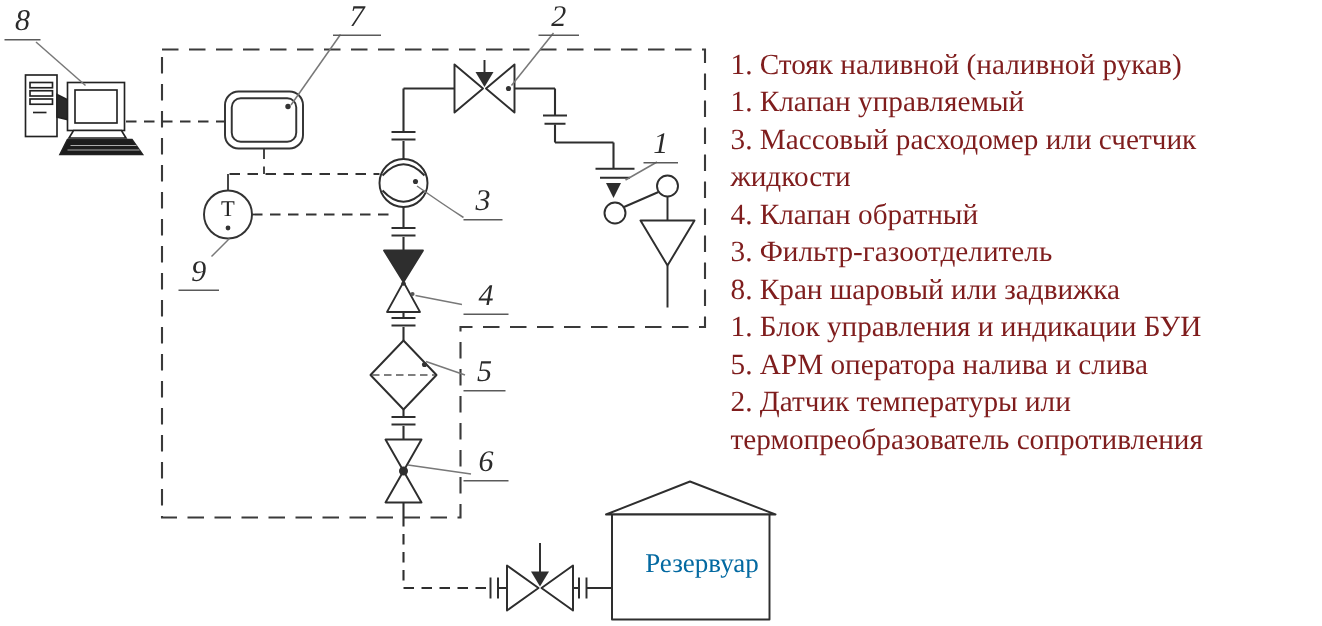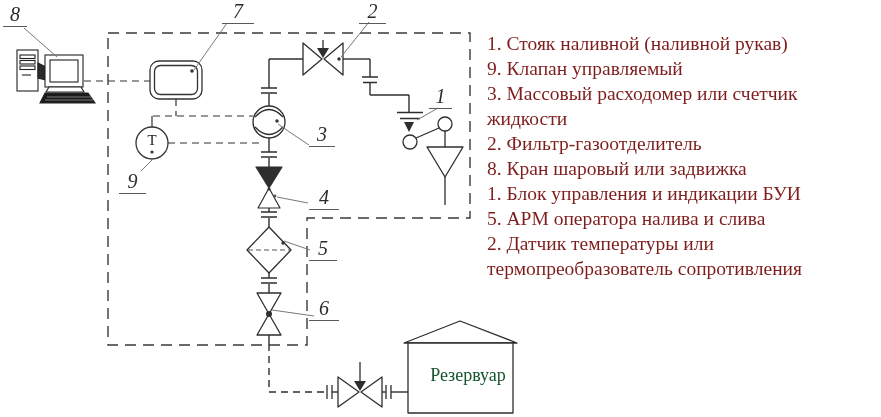--- a/index.html
+++ b/index.html
@@ -5,21 +5,21 @@
   html,body{margin:0;padding:0;background:#fff;}
   .stage{position:relative;width:881px;height:417px;background:#fff;overflow:hidden;
          font-family:"Liberation Serif",serif;}
   .stage svg{position:absolute;left:0;top:0;}
   .callout{position:absolute;display:inline-block;height:22px;text-align:center;
            font:italic 20px/1.02 "Liberation Serif",serif;color:#2b2b2b;
            border-bottom:1.5px solid #5a5a5a;}
   .t-letter{position:absolute;left:142px;top:132px;width:20px;text-align:center;
             font:15px/1.1 "Liberation Serif",serif;color:#222;}
   .reservoir-label{position:absolute;left:408px;top:365px;width:120px;text-align:center;
-            font:18px/1.2 "Liberation Serif",serif;color:#14532d;}
+            font:18px/1.2 "Liberation Serif",serif;color:#0369a1;}
   .legend{position:absolute;left:487px;top:31px;width:394px;
           font-size:19.5px;line-height:25px;color:#7f1d1d;}
   .legend-item{white-space:normal;}
 </style>
 </head>
 <body>
 
 <div class="stage">
 
   <svg width="881" height="417" viewBox="0 0 881 417">
@@ -175,22 +175,23 @@
   <span class="callout" style="left:309px;top:187px;width:30px">4</span>
   <span class="callout" style="left:309px;top:238px;width:28px">5</span>
   <span class="callout" style="left:309px;top:298px;width:30px">6</span>
 
   <span class="t-letter">Т</span>
 
   <span class="reservoir-label">Резервуар</span>
 
   <div class="legend">
     <div class="legend-item">1. Стояк наливной (наливной рукав)</div>
-    <div class="legend-item">9. Клапан управляемый</div>
+    <div class="legend-item">1. Клапан управляемый</div>
     <div class="legend-item">3. Массовый расходомер или счетчик жидкости</div>
-    <div class="legend-item">2. Фильтр-газоотделитель</div>
+    <div class="legend-item">4. Клапан обратный</div>
+    <div class="legend-item">3. Фильтр-газоотделитель</div>
     <div class="legend-item">8. Кран шаровый или задвижка</div>
     <div class="legend-item">1. Блок управления и индикации БУИ</div>
     <div class="legend-item">5. АРМ оператора налива и слива</div>
     <div class="legend-item">2. Датчик температуры или термопреобразователь сопротивления</div>
   </div>
 
 </div>
 
 </body></html>

